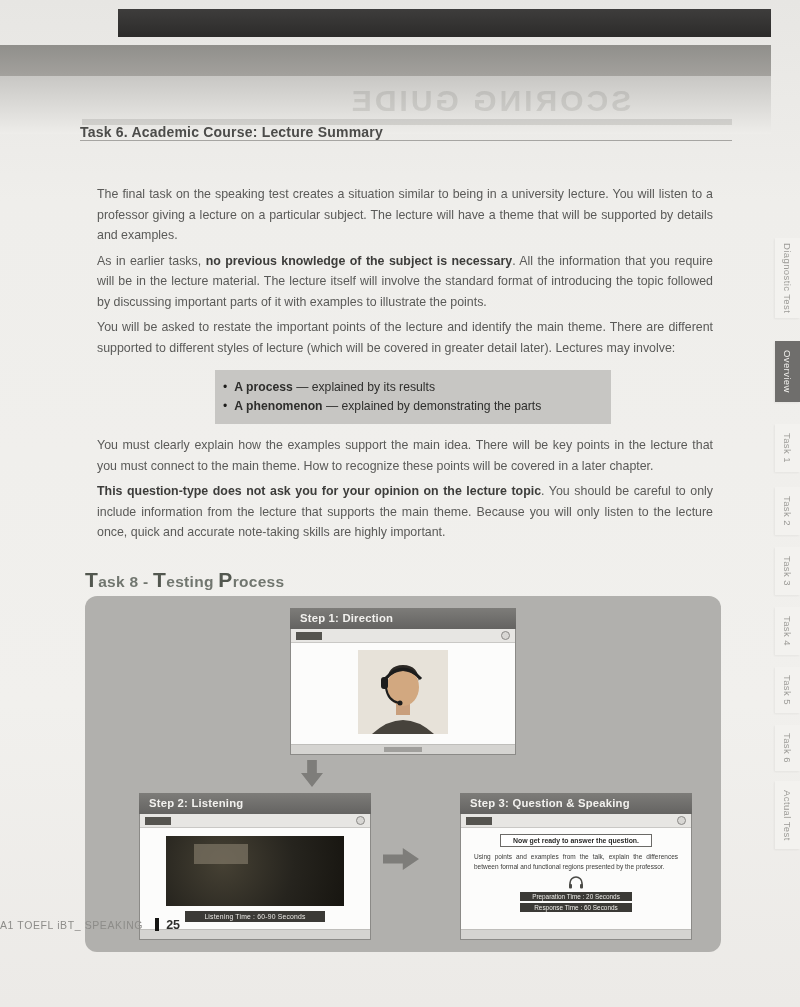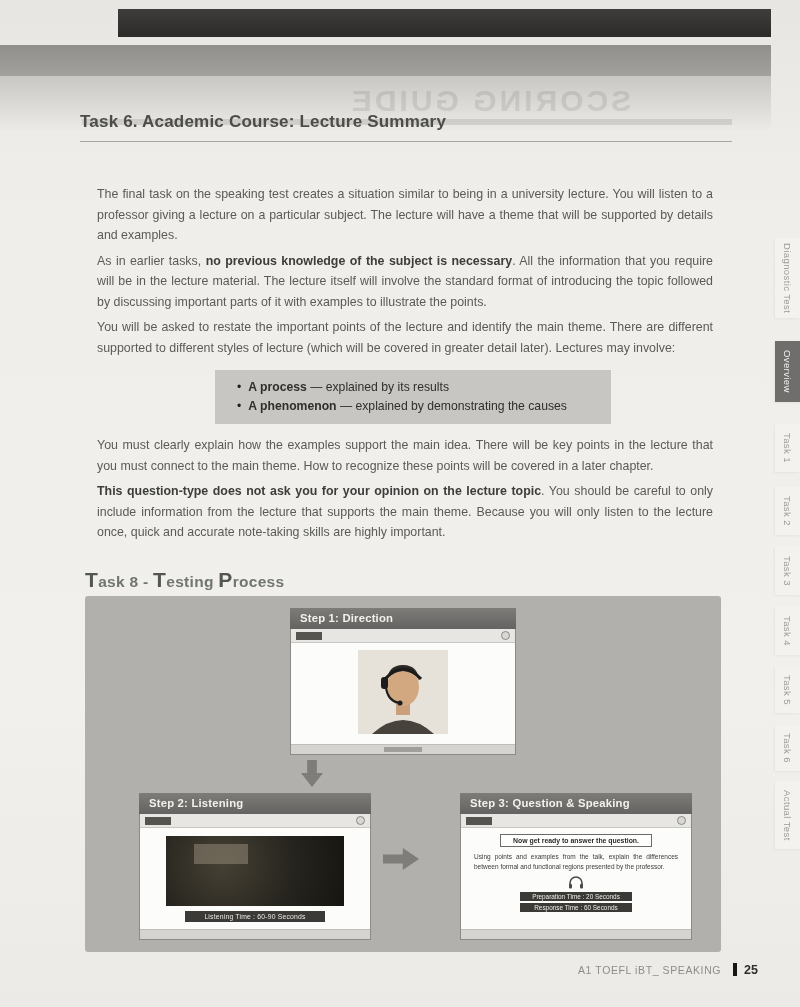--- a/index.html
+++ b/index.html
@@ -17,46 +17,46 @@
     background:linear-gradient(to bottom,#908f8b,#a3a19d); }
   .fade-band { position:absolute; left:0; top:76px; width:771px; height:58px;
     background:linear-gradient(to bottom,#c8c7c4,#eeedea); }
   .bleed-title { position:absolute; left:320px; top:84px; width:340px; text-align:center;
     font-size:30px; font-weight:bold; letter-spacing:3px; color:rgba(70,70,64,0.13);
     transform:scaleX(-1); }
   .bleed-rule { position:absolute; left:82px; top:119px; width:650px; height:6px;
     background:rgba(90,90,84,0.17); }
 
   
-  .title { position:absolute; left:80px; top:112px; width:652px;
-    font-size:17px; font-weight:bold; color:#4c4c4a; letter-spacing:0.2px;
-    padding-bottom:9px; border-bottom:1px solid #a6a5a2; }
+  .title { position:absolute; left:80px; top:124px; width:652px;
+    font-size:14px; font-weight:bold; color:#4c4c4a; letter-spacing:0.2px;
+    border-bottom:1px solid #a6a5a2; }
 
   
   .body { position:absolute; left:97px; top:184px; width:616px;
     font-size:12.4px; line-height:20.5px; color:#5a5a58; text-align:justify; }
   .body p { margin-bottom:5px; }
   .body strong { color:#3c3c3a; }
   .callout { width:396px; margin:12px 8px 11px 118px; background:#c7c6c3;
-    padding:8px 10px 8px 22px; list-style:none; }
+    padding:8px 10px 8px 8px; list-style:none; }
   .callout li { font-size:12.2px; line-height:19px; color:#2e2e2c; text-align:left; }
   .callout li::before { content:"•"; margin-right:7px; color:#1d1d1b; }
   .callout .lead { font-weight:bold; }
 
   
   .process-heading { position:absolute; left:85px; top:568px;
     font-weight:bold; color:#71766f; font-size:15.5px; letter-spacing:0.3px; }
   .process-heading .cap { font-size:21px; color:#52574f; }
   .heading-dot { position:absolute; left:705px; top:589px; width:4px; height:4px;
     border-radius:50%; background:#45454
 3; }
 
   
   .diagram { position:absolute; left:85px; top:596px; width:636px; height:356px;
-    background:#b1b0ad; border-radius:3px; }
+    background:#b1b0ad; border-radius:12px; }
   .step { position:absolute; }
   .step1 { left:205px; top:12px; width:226px; }
   .step2 { left:54px;  top:197px; width:232px; }
   .step3 { left:375px; top:197px; width:232px; }
   .step-header { height:21px; background:linear-gradient(to bottom,#7d7c79,#646361);
     color:#f2f1ee; font-size:11.3px; font-weight:bold; line-height:21px;
     padding-left:10px; letter-spacing:0.2px; }
   .mini-window { position:relative; height:126px; background:#fcfcfb;
     border:1px solid #8b8a87; border-top:none; overflow:hidden; }
   .chrome { height:14px; background:#e7e6e3; border-bottom:1px solid #c9c8c5;
@@ -102,21 +102,21 @@
   .tab-overview   { top:341px; height:61px; }
   .tab-task1 { top:424px; height:48px; }
   .tab-task2 { top:487px; height:48px; }
   .tab-task3 { top:547px; height:48px; }
   .tab-task4 { top:607px; height:48px; }
   .tab-task5 { top:667px; height:46px; }
   .tab-task6 { top:725px; height:46px; }
   .tab-actual { top:781px; height:68px; }
 
   
-  .footer { position:absolute; top:960px; left:0; width:758px; text-align:right; }
+  .footer { position:absolute; top:915px; left:0; width:758px; text-align:left; }
   .footer .book { font-size:10.5px; color:#8d8c89; letter-spacing:0.6px; }
   .footer .bar { display:inline-block; width:4px; height:13px; background:#161614;
     margin:0 7px -2px 12px; }
   .footer .pnum { font-size:12.5px; color:#2e2e2c; font-weight:bold; }
 </style>
 </head>
 <body>
 
 <div class="page">
 
@@ -134,21 +134,21 @@
     </p>
     <p>
       <span>As in earlier tasks, </span><strong>no previous knowledge of the subject is necessary</strong><span>. All the information that you require will be in the lecture material. The lecture itself will involve the standard format of introducing the topic followed by discussing important parts of it with examples to illustrate the points.</span>
     </p>
     <p>
       <span>You will be asked to restate the important points of the lecture and identify the main theme. There are different supported to different styles of lecture (which will be covered in greater detail later). Lectures may involve:</span>
     </p>
 
     <ul class="callout">
       <li><span class="lead">A process</span><span> — explained by its results</span></li>
-      <li><span class="lead">A phenomenon</span><span> — explained by demonstrating the causes</span></li>
+      <li><span class="lead">A phenomenon</span><span> — explained by demonstrating the parts</span></li>
     </ul>
 
     <p>
       <span>You must clearly explain how the examples support the main idea. There will be key points in the lecture that you must connect to the main theme. How to recognize these points will be covered in a later chapter.</span>
     </p>
     <p>
       <strong>This question-type does not ask you for your opinion on the lecture topic</strong><span>. You should be careful to only include information from the lecture that supports the main theme. Because you will only listen to the lecture once, quick and accurate note-taking skills are highly important.</span>
     </p>
   </div>
 

